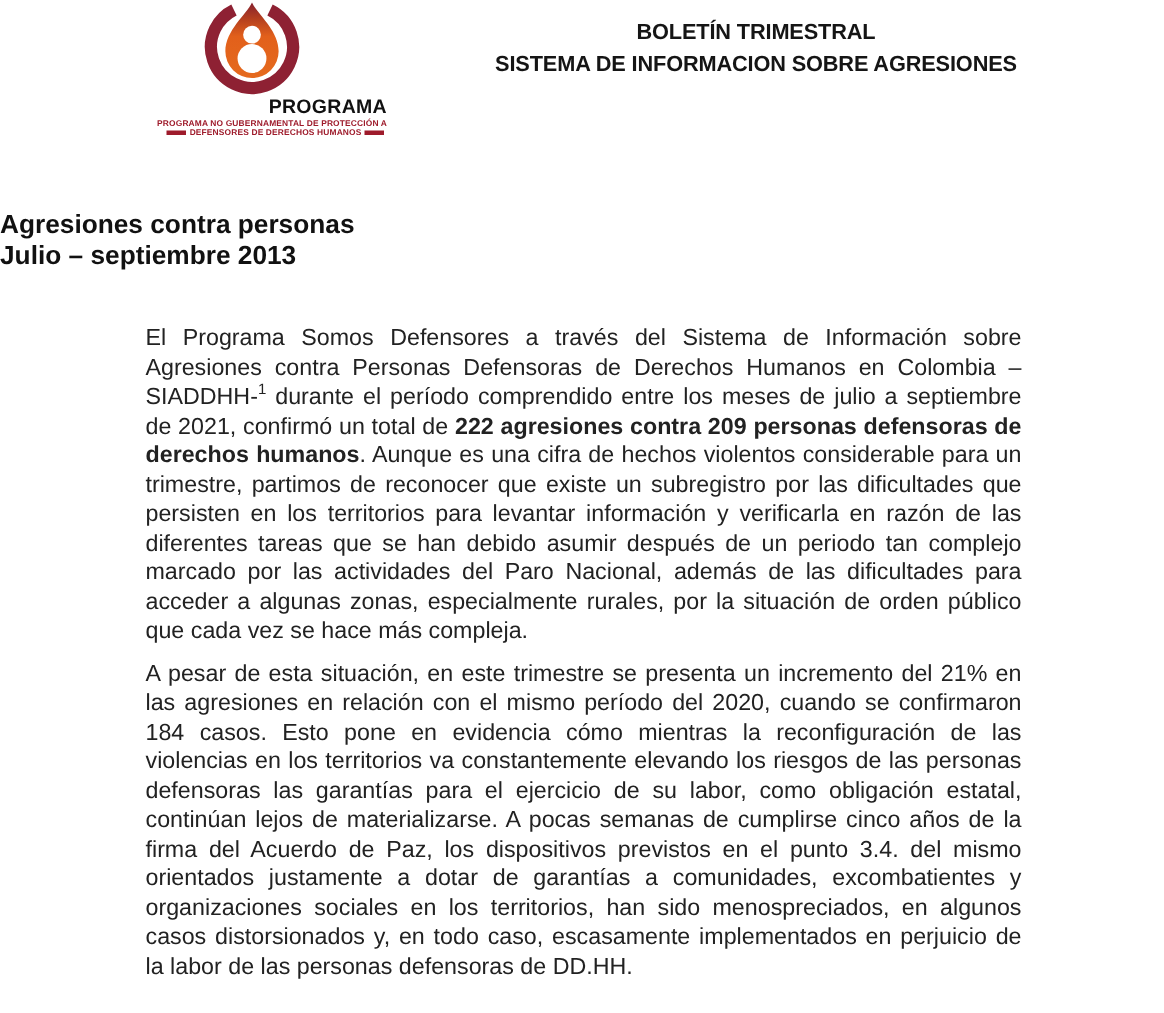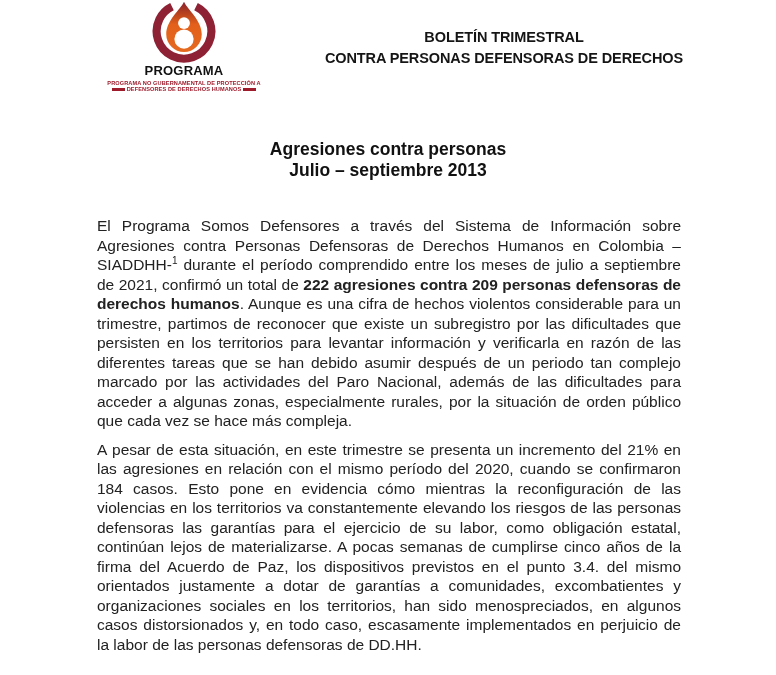--- a/index.html
+++ b/index.html
@@ -11,23 +11,23 @@
   }
   .page {
     position: relative;
     width: 776px; height: 675px;
     overflow: hidden;
     background: #ffffff;
   }
 
   
   .logo-block {
-    position: absolute; left: 94px; top: 0;
+    position: absolute; left: 78px; top: 0;
     width: 180px;
-    text-align: center;
+    text-align: right;
   }
   .logo-svg { display: block; margin: 0 auto; width: 74px; height: 64px; }
   .logo-name {
     margin-top: 1px;
     font-weight: bold;
     font-size: 13px;
     line-height: 12px;
     letter-spacing: 0.2px;
     color: #111111;
     white-space: nowrap;
@@ -44,35 +44,35 @@
   .tag-bar {
     display: inline-block;
     width: 13px; height: 3px;
     background: #9E1B2B;
     vertical-align: middle;
     margin: 0 2px 1px 2px;
   }
 
   
   .masthead-title {
-    position: absolute; left: 300px; top: 27px;
+    position: absolute; left: 300px; top: 12px;
     width: 408px;
     text-align: center;
     font-weight: bold;
     font-size: 14.5px;
     line-height: 21.4px;
     color: #151515;
     letter-spacing: -0.1px;
   }
 
   
   .doc-title {
     position: absolute; left: 0; top: 139px;
     width: 776px; margin: 0;
-    text-align: center;
+    text-align: left;
     font-weight: bold;
     font-size: 17.5px;
     line-height: 21px;
     color: #111111;
   }
 
   
   .content {
     position: absolute; left: 97px; top: 216px;
     width: 584px;
@@ -118,21 +118,21 @@
     <div class="logo-tagline">
       <div>PROGRAMA NO GUBERNAMENTAL DE PROTECCIÓN A</div>
       <div>
         <span class="tag-bar"></span><span>DEFENSORES DE DERECHOS HUMANOS</span><span class="tag-bar"></span>
       </div>
     </div>
   </div>
 
   <div class="masthead-title">
     <div>BOLETÍN TRIMESTRAL</div>
-    <div>CONTRA PERSONAS DEFENSORAS DE DERECHOS</div>
+    <div>SISTEMA DE INFORMACION SOBRE AGRESIONES</div>
   </div>
 
   <h1 class="doc-title">
     <div>Agresiones contra personas</div>
     <div>Julio – septiembre 2013</div>
   </h1>
 
   <main class="content">
     <p><span>El Programa Somos Defensores a través del Sistema de Información sobre Agresiones contra Personas Defensoras de Derechos Humanos en Colombia – SIADDHH-</span><sup>1</sup><span> durante el período comprendido entre los meses de julio a septiembre de 2021, confirmó un total de </span><span class="seg-bold">222 agresiones contra 209 personas defensoras de derechos humanos</span><span>. Aunque es una cifra de hechos violentos considerable para un trimestre, partimos de reconocer que existe un subregistro por las dificultades que persisten en los territorios para levantar información y verificarla en razón de las diferentes tareas que se han debido asumir después de un periodo tan complejo marcado por las actividades del Paro Nacional, además de las dificultades para acceder a algunas zonas, especialmente rurales, por la situación de orden público que cada vez se hace más compleja.</span></p>
     <p>A pesar de esta situación, en este trimestre se presenta un incremento del 21% en las agresiones en relación con el mismo período del 2020, cuando se confirmaron 184 casos. Esto pone en evidencia cómo mientras la reconfiguración de las violencias en los territorios va constantemente elevando los riesgos de las personas defensoras las garantías para el ejercicio de su labor, como obligación estatal, continúan lejos de materializarse. A pocas semanas de cumplirse cinco años de la firma del Acuerdo de Paz, los dispositivos previstos en el punto 3.4. del mismo orientados justamente a dotar de garantías a comunidades, excombatientes y organizaciones sociales en los territorios, han sido menospreciados, en algunos casos distorsionados y, en todo caso, escasamente implementados en perjuicio de la labor de las personas defensoras de DD.HH.</p>

